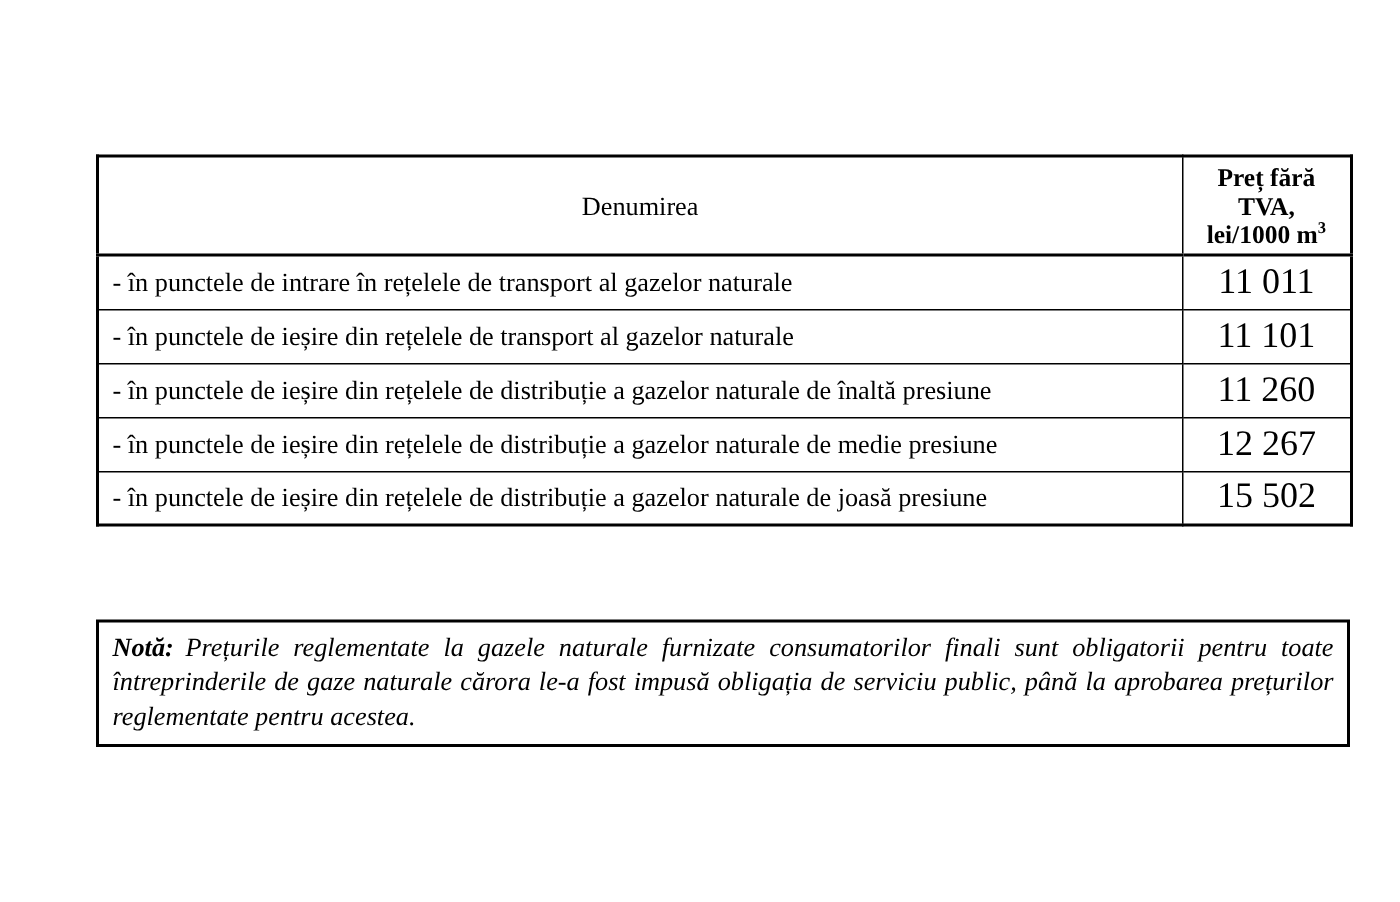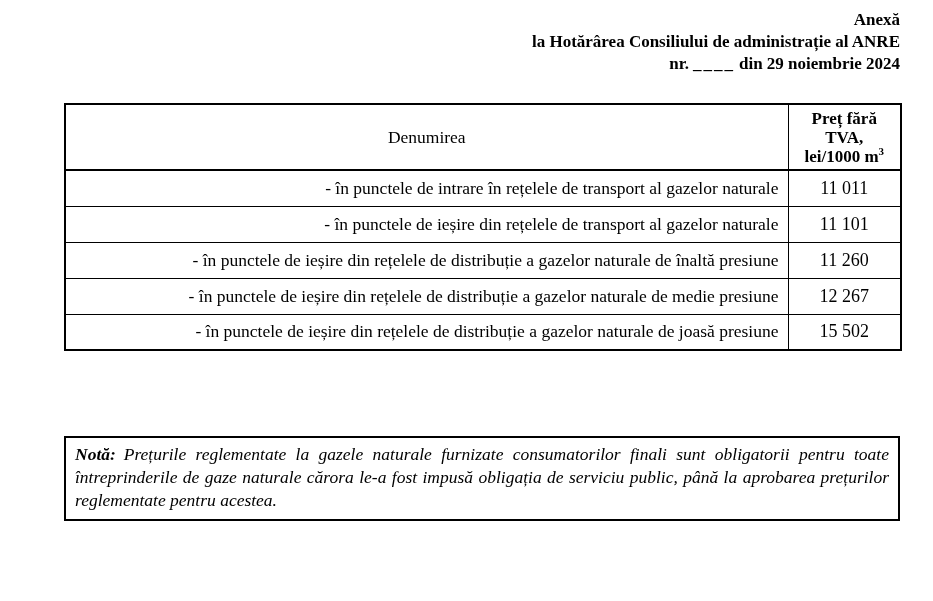--- a/index.html
+++ b/index.html
@@ -81,58 +81,53 @@
   .section-row td.name-cell {
     font-weight: bold;
     font-size: 17.5px;
     line-height: 25px;
     text-align: justify;
     padding: 3px 9px 5px 9px;
     height: 73px;
   }
   .data-row td.name-cell {
     font-size: 17.5px;
-    text-align: right;
+    text-align: left;
     padding: 2px 9px;
     height: 36px;
   }
   td.price-cell {
     text-align: center;
-    font-size: 18px;
+    font-size: 24px;
   }
 
   
   .note-box {
     position: absolute;
     left: 64px;
-    top: 436px;
+    top: 413px;
     width: 836px;
     min-height: 82px;
     border: 2px solid #000000;
     padding: 5px 9px 7px 9px;
     font-style: italic;
     font-size: 17.5px;
     line-height: 23px;
     text-align: justify;
   }
   .note-box .note-label {
     font-weight: bold;
     margin-right: 0.45em;
   }
 </style>
 </head>
 <body>
 
 <div class="page">
 
-  <div class="annex-header">
-    <div>Anexă</div>
-    <div>la Hotărârea Consiliului de administrație al ANRE</div>
-    <div><span>nr.</span><span class="blank">____</span><span>din 29 noiembrie 2024</span></div>
-  </div>
 
   <table class="price-table">
     <colgroup>
       <col class="col-name">
       <col class="col-price">
     </colgroup>
     <thead>
       <tr>
         <th class="th-name">Denumirea</th>
         <th class="th-price">

